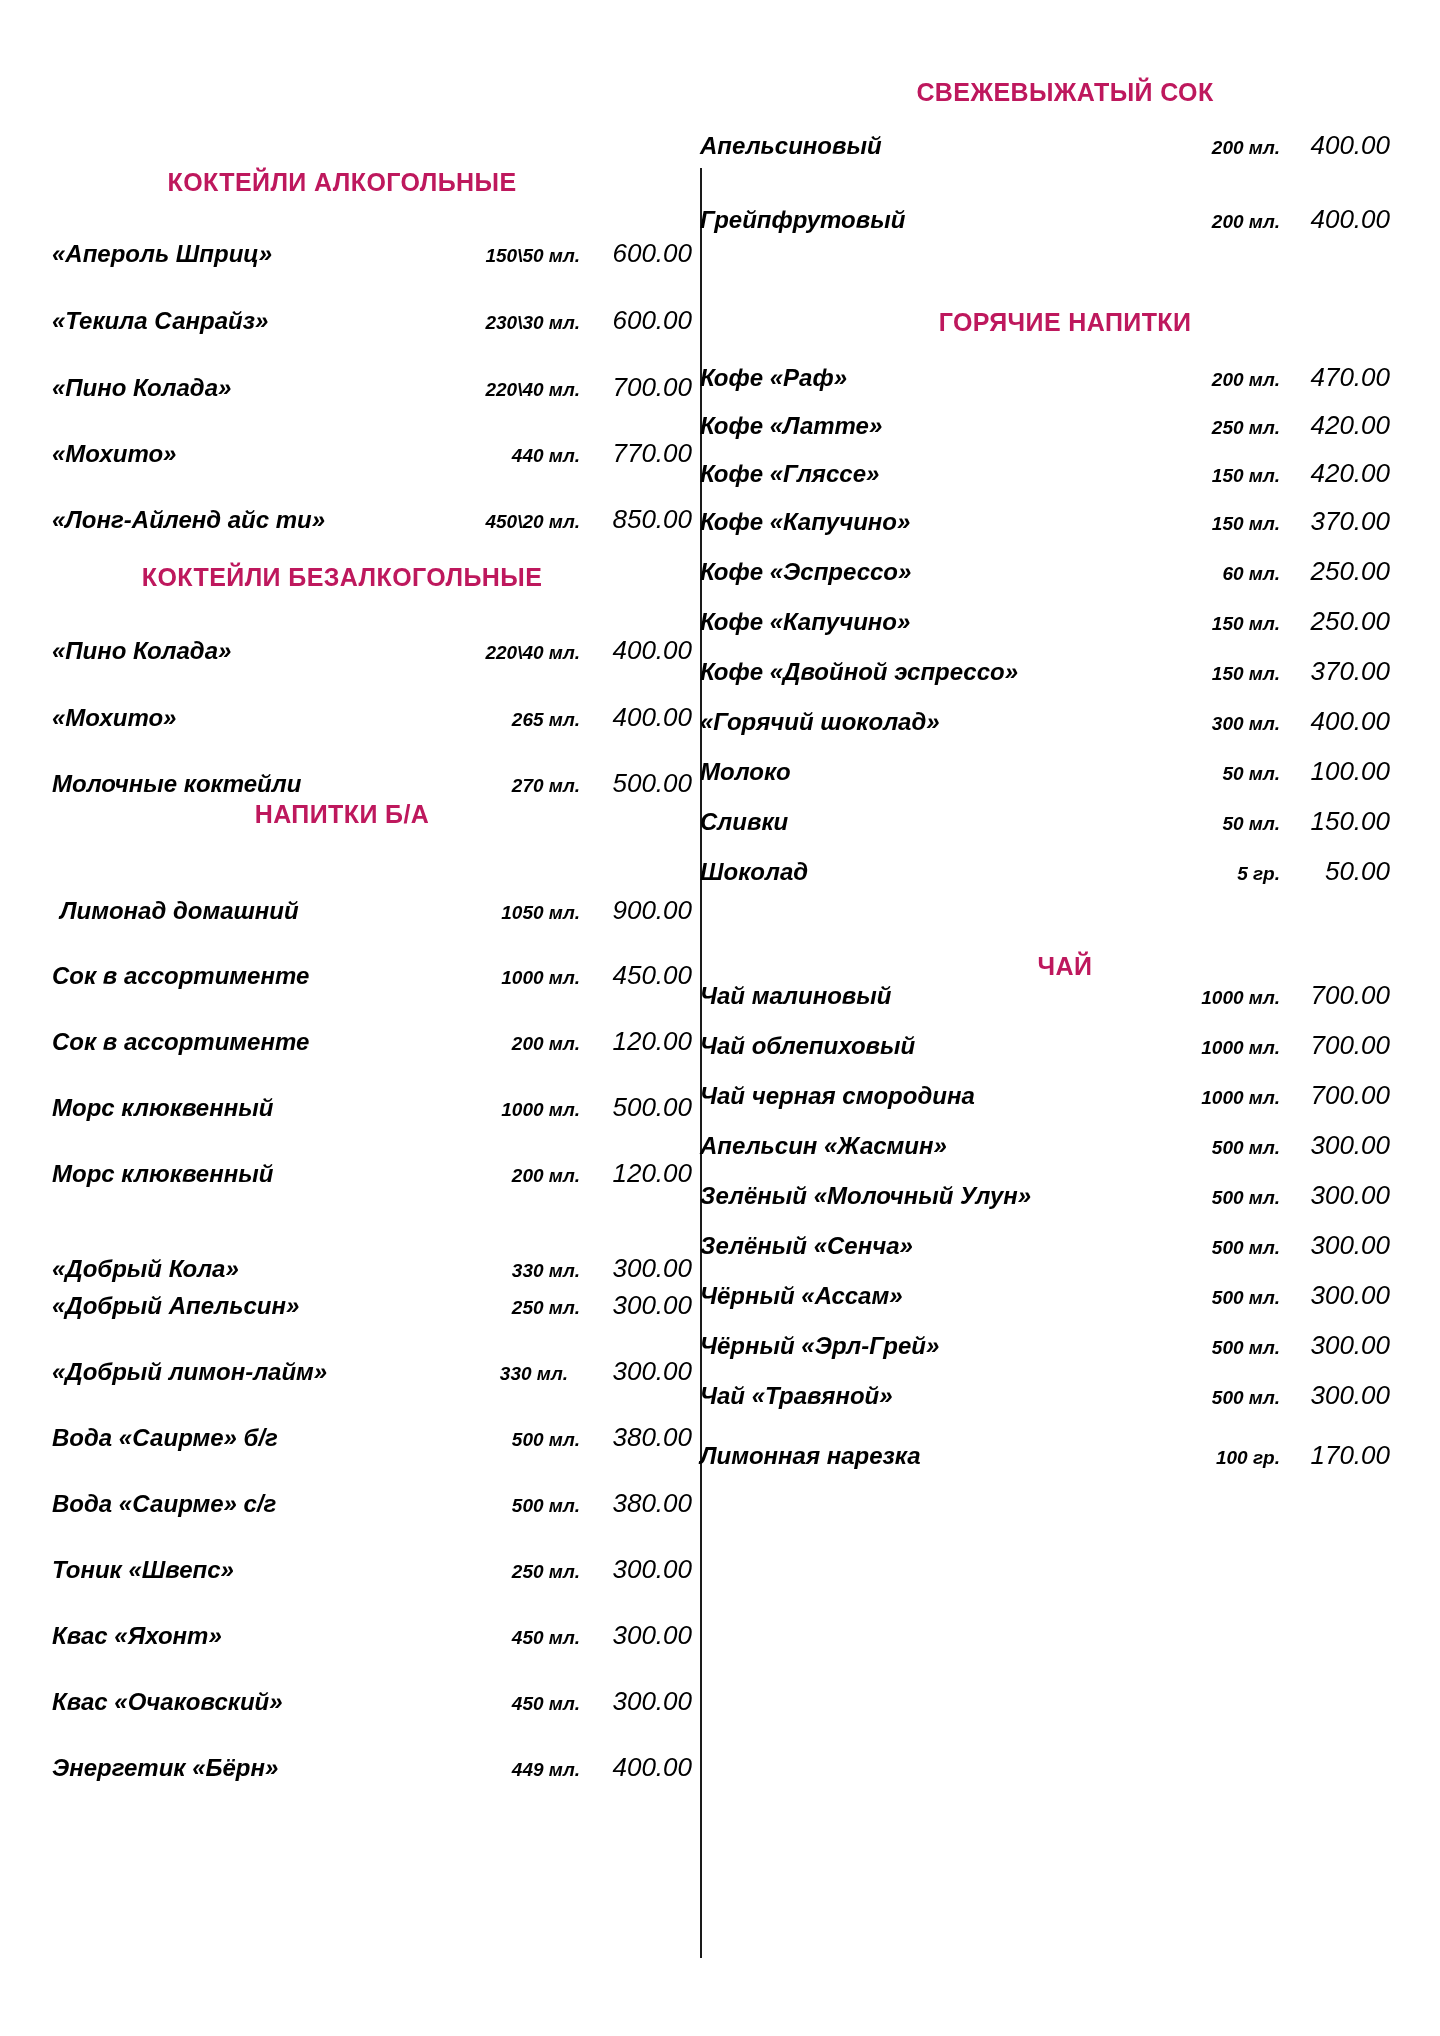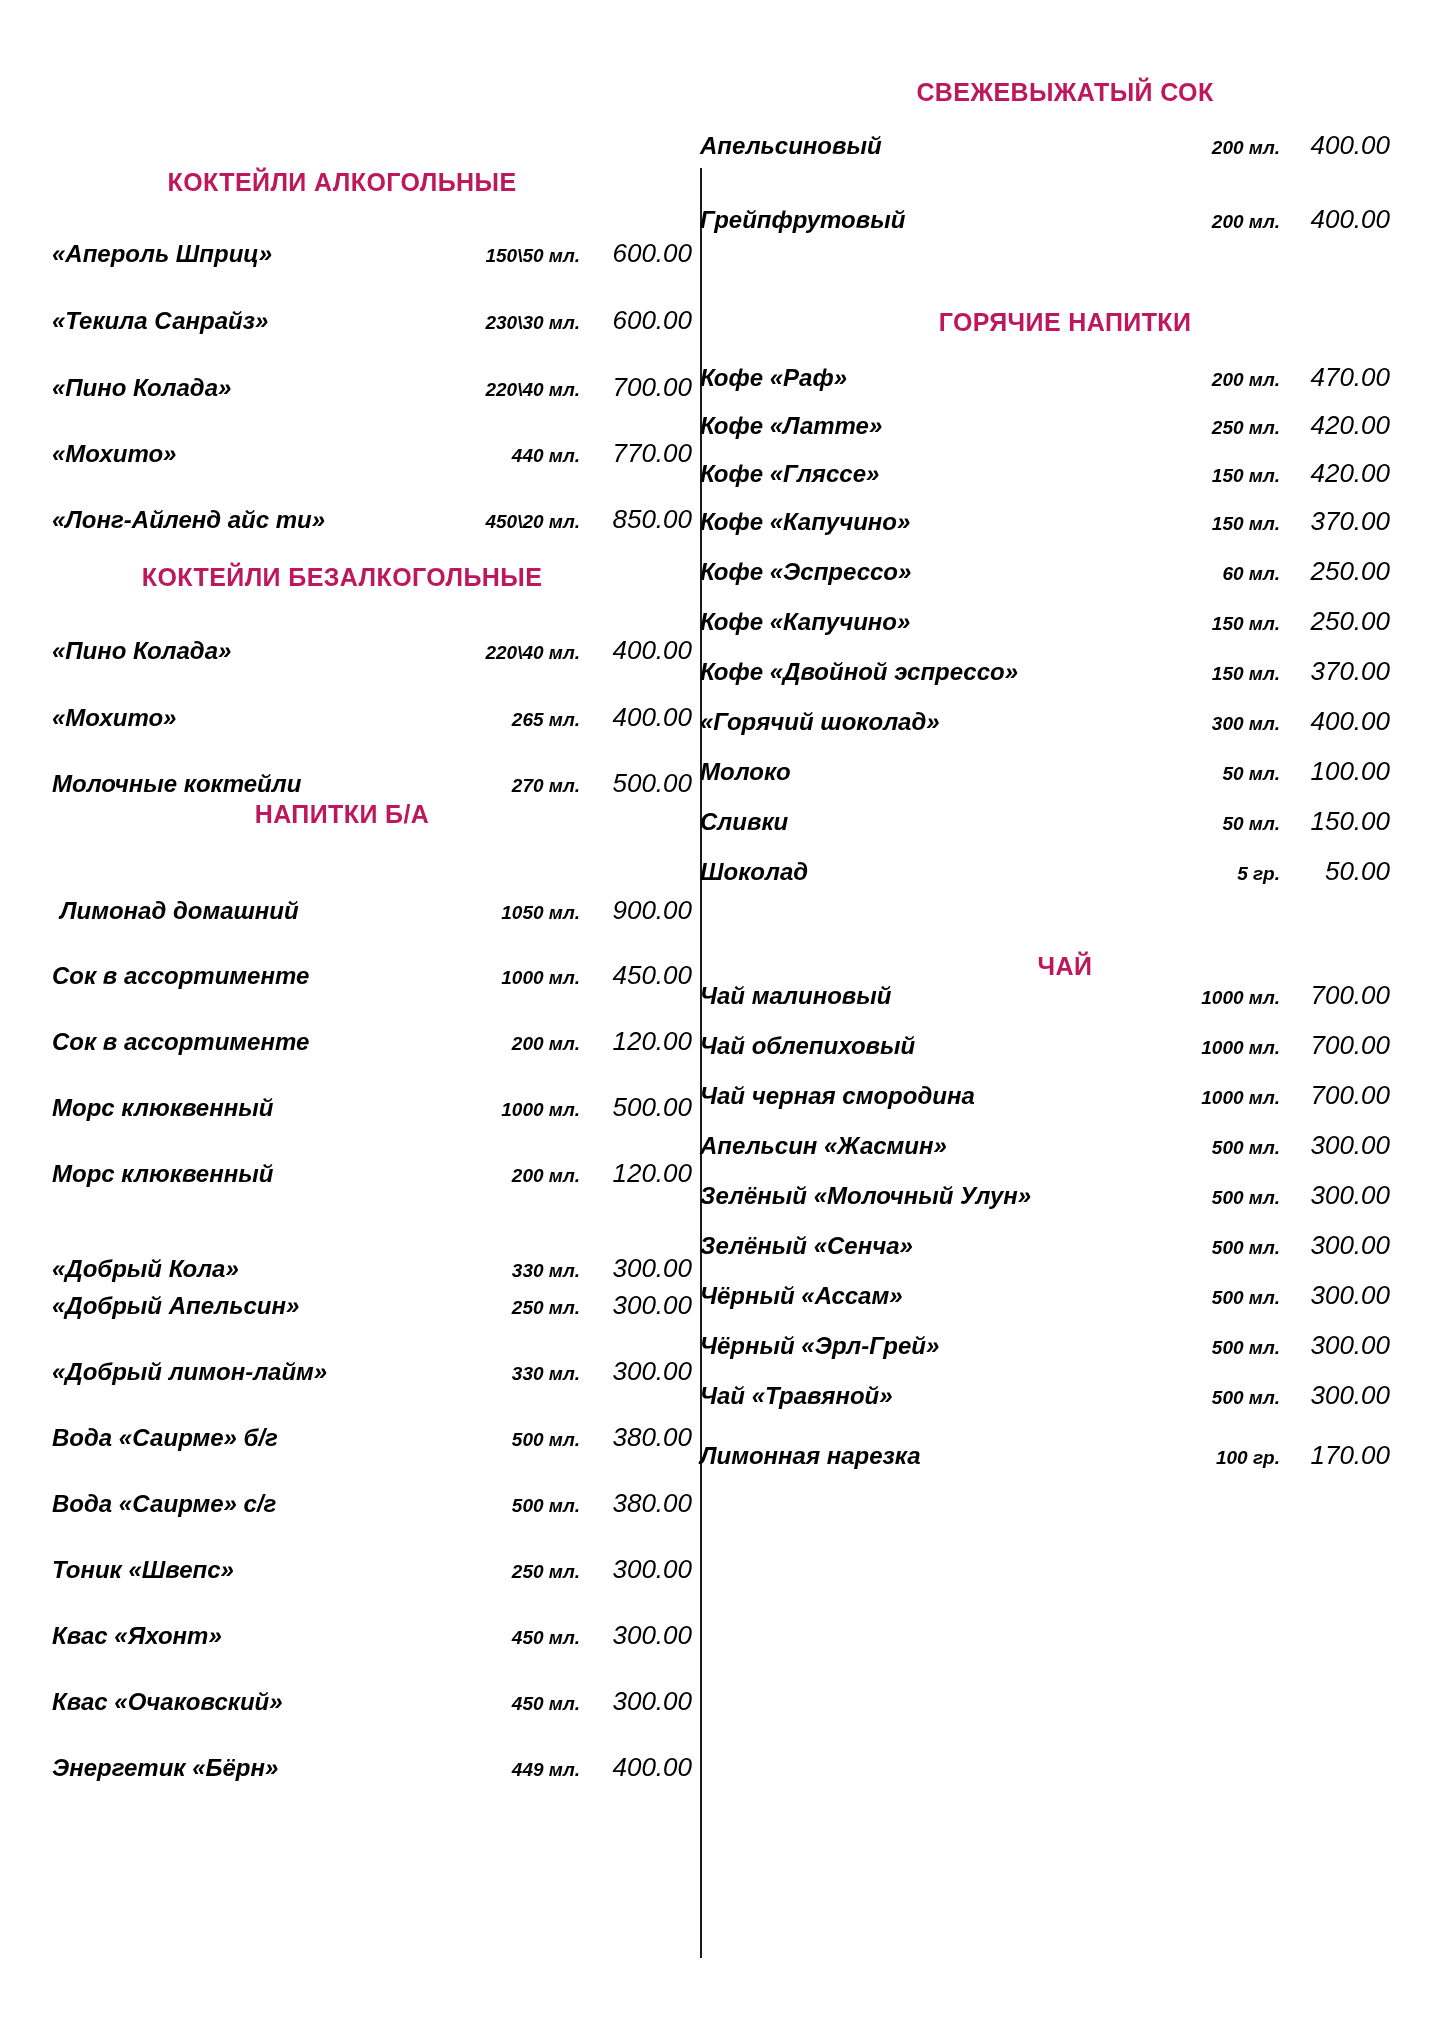--- a/index.html
+++ b/index.html
@@ -158,21 +158,21 @@
       <span class="spacer"></span>
       <span class="vol">330 мл.</span>
       <span class="price">300.00</span>
     </div>
     <div class="abs row" style="top:1290px;">
       <span class="name">«Добрый Апельсин»</span>
       <span class="spacer"></span>
       <span class="vol">250 мл.</span>
       <span class="price">300.00</span>
     </div>
-    <div class="abs row" style="top:1356px;">
+    <div class="abs row" style="top:1356px;gap:12px;">
       <span class="name">«Добрый лимон-лайм»</span>
       <span class="spacer"></span>
       <span class="vol">330 мл.</span>
       <span class="price">300.00</span>
     </div>
     <div class="abs row" style="top:1422px;">
       <span class="name">Вода «Саирме» б/г</span>
       <span class="spacer"></span>
       <span class="vol">500 мл.</span>
       <span class="price">380.00</span>

